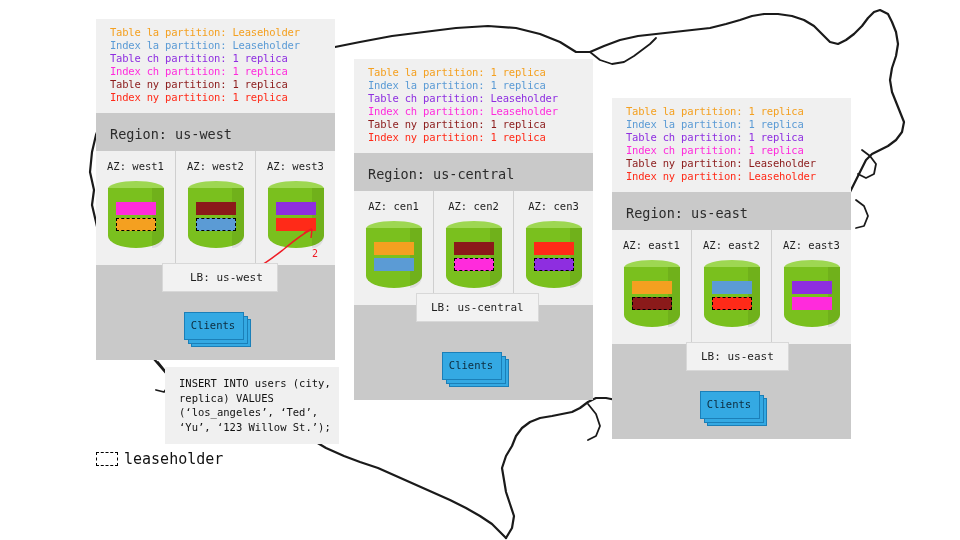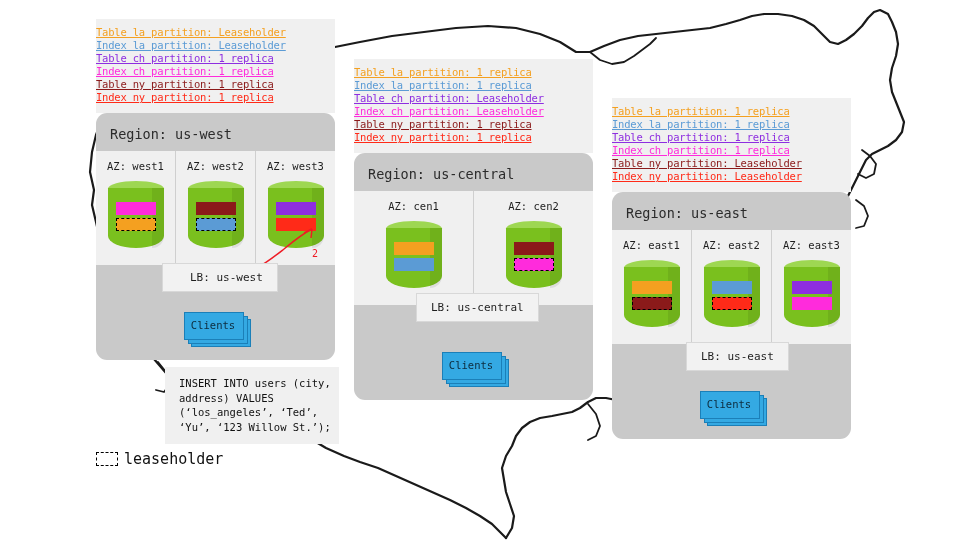--- a/index.html
+++ b/index.html
@@ -2,23 +2,23 @@
 <html><head>
 <meta charset="utf-8">
 <style>
   html,body{margin:0;padding:0;}
   body{width:960px;height:540px;background:#ffffff;position:relative;overflow:hidden;
        font-family:"DejaVu Sans Mono",monospace;}
   #map{position:absolute;left:0;top:0;width:960px;height:540px;}
 
   .panel{position:absolute;}
   .legendbox{background:#f0f0f0;padding:7px 0 8px 0;}
-  .legendbox .lrow{font-size:10.5px;line-height:13.1px;white-space:pre;
-                   font-family:"DejaVu Sans Mono",monospace;letter-spacing:-0.2px;text-decoration:underline;}
-  .regionbody{background:#c9c9c9;border-radius:11px;}
+  .legendbox .lrow{font-size:10.5px;line-height:13.1px;white-space:pre;padding-left:14px;
+                   font-family:"DejaVu Sans Mono",monospace;letter-spacing:-0.2px;}
+  .regionbody{background:#c9c9c9;}
   .region-title{font-size:13.5px;color:#2b2b2b;padding:13px 0 9px 14px;letter-spacing:0px;}
   .azrow{background:#f0f0f0;margin:0 0;display:flex;position:relative;}
   .azcell{flex:1;padding:9px 0 10px 0;text-align:center;position:relative;}
   .azcell + .azcell{border-left:1px solid #cfcfcf;}
   .azlabel{font-size:10.5px;color:#1e1e1e;margin-bottom:9px;white-space:nowrap;}
   .db{width:56px;height:74px;margin:0 auto;position:relative;}
   .db .body{position:absolute;left:0;top:7px;width:56px;height:60px;background:#7ac01e;
             border-radius:0 0 28px 28px/0 0 12px 12px;}
   .db .top{position:absolute;left:0;top:0;width:56px;height:15px;background:#9ed752;border-radius:50%;}
   .db .shade{position:absolute;right:0;top:7px;width:12px;height:60px;
@@ -167,20 +167,30 @@
       <div class="azcell">
         <div class="azlabel">AZ: cen2</div>
         <div class="db">
           <div class="top"></div>
             <div class="body"></div>
             <div class="shade"></div>
           <div class="bar b1" style="background:#8b1a1a"></div>
           <div class="bar b2 lease" style="background:#ff2bdc"></div>
         </div>
       </div>
+      <div class="azcell">
+        <div class="azlabel">AZ: cen3</div>
+        <div class="db">
+          <div class="top"></div>
+            <div class="body"></div>
+            <div class="shade"></div>
+          <div class="bar b1" style="background:#ff2a18"></div>
+          <div class="bar b2 lease" style="background:#8e2ee0"></div>
+        </div>
+      </div>
     </div>
     <div class="lb" style="left:62px;top:140px;">LB: us-central</div>
     <div class="clients" style="left:88px;top:199px;">
       <i class="c3"></i>
         <i class="c2"></i>
         <i class="c1"></i>
       <span>Clients</span>
     </div>
   </div>
 </div>
@@ -233,21 +243,21 @@
       <i class="c3"></i>
         <i class="c2"></i>
         <i class="c1"></i>
       <span>Clients</span>
     </div>
   </div>
 </div>
 
 <div class="sqlbox" style="left:165px;top:367px;width:148px;">
   <div>INSERT INTO users (city,</div>
-  <div>address) VALUES</div>
+  <div>replica) VALUES</div>
   <div>(‘los_angeles’, ‘Ted’,</div>
   <div>‘Yu’, ‘123 Willow St.’);</div>
 </div>
 
 <div class="keylegend" style="left:96px;top:450px;">
   <span class="keybox"></span>
   <span class="keytext">leaseholder</span>
 </div>
 
 </body></html>

